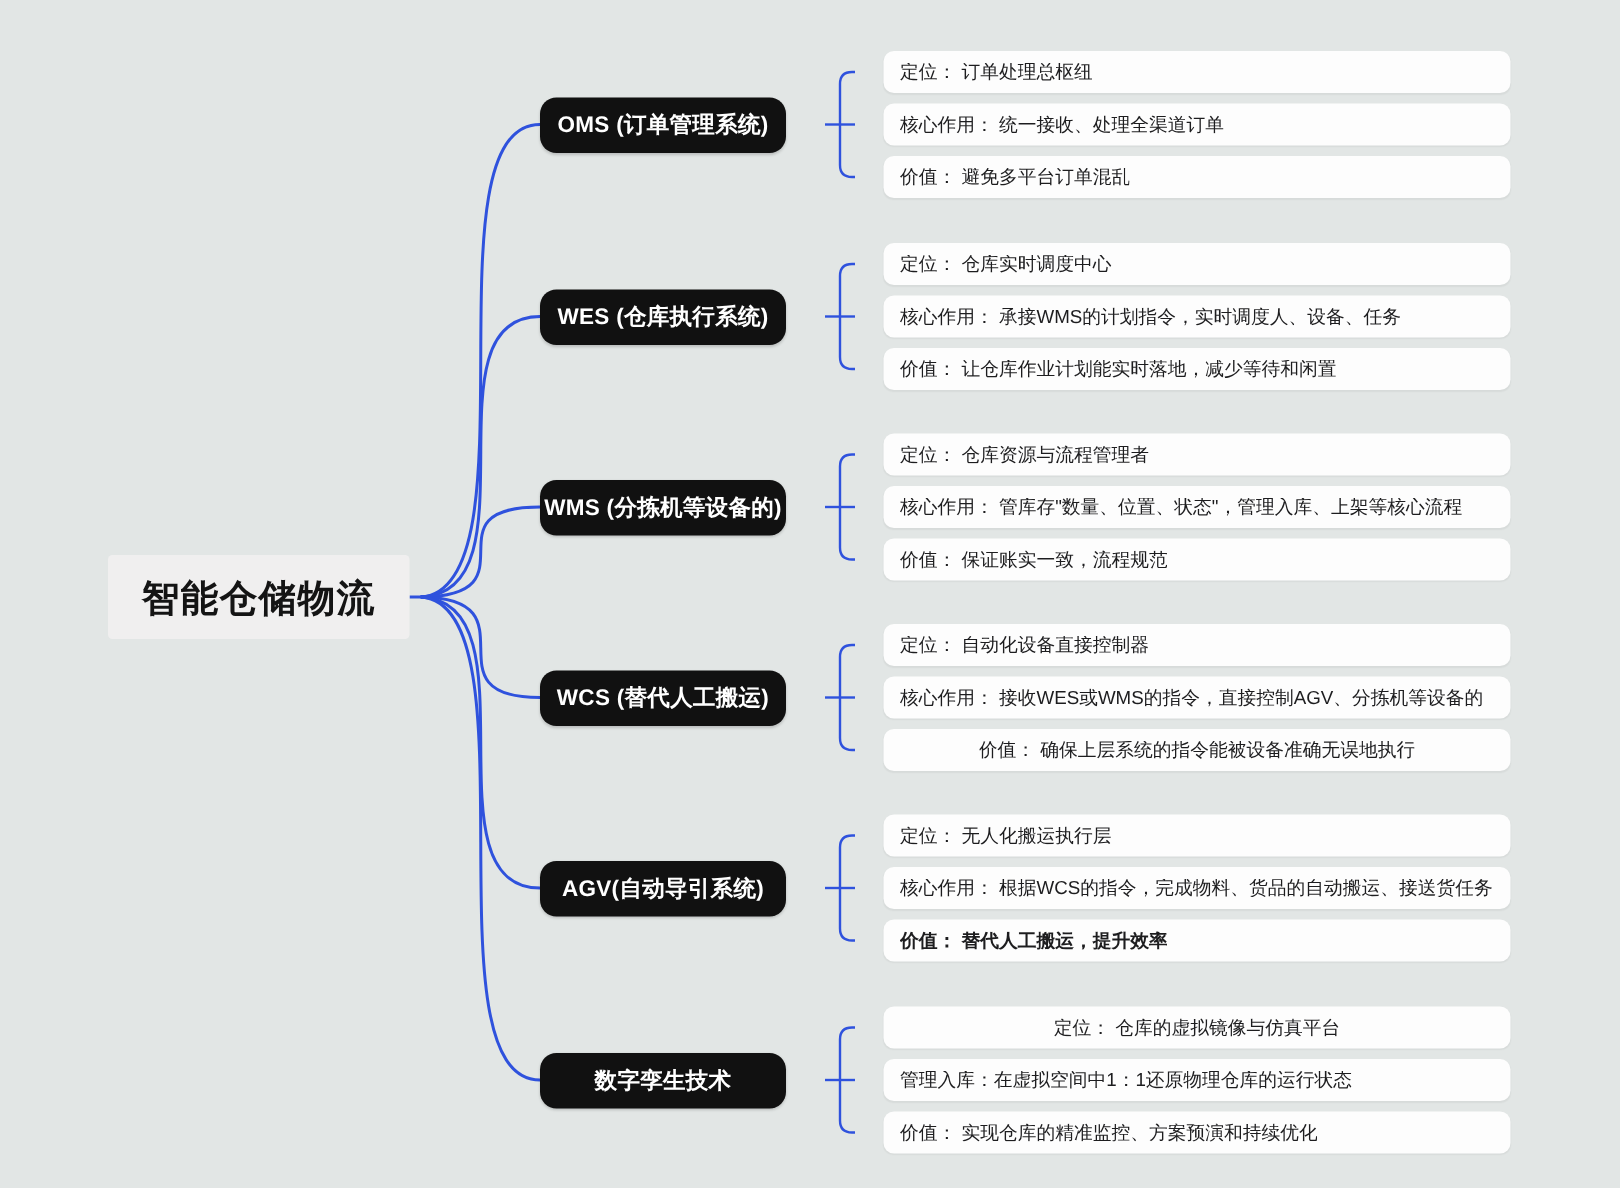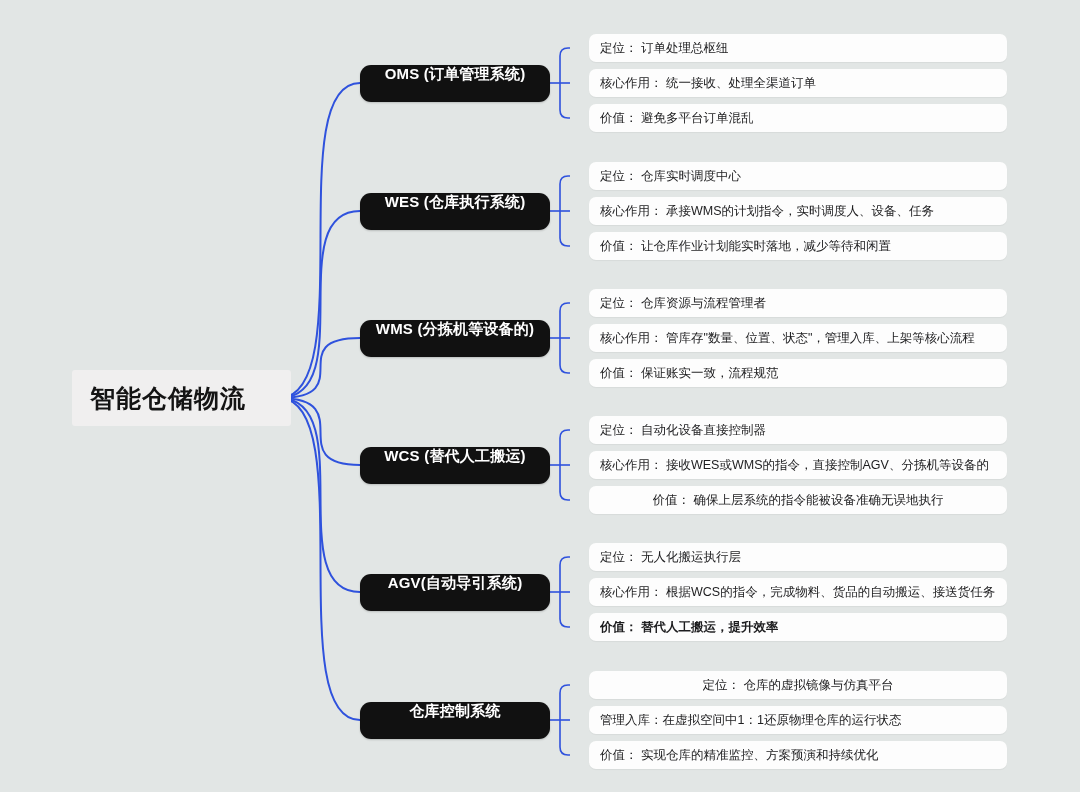--- a/index.html
+++ b/index.html
@@ -32,41 +32,40 @@
   .root-node {
     position: absolute;
     left: 72px;
     top: 370px;
     width: 201px;
     height: 56px;
     background: #f0efef;
     border-radius: 3px;
     display: flex;
     align-items: center;
-    justify-content: flex-start;
-    padding-left: 18px;
+    justify-content: center;
   }
   .root-label {
     font-size: 25px;
     font-weight: bold;
     color: #141414;
     letter-spacing: 1px;
     white-space: nowrap;
   }
 
   
   .branch-node {
     position: absolute;
     left: 360px;
-    width: 190px;
+    width: 164px;
     height: 37px;
     background: #111111;
     border-radius: 11px;
     display: flex;
-    align-items: flex-start;
+    align-items: center;
     justify-content: center;
     box-shadow: 0 1px 2px rgba(0,0,0,0.18);
   }
   .branch-label {
     font-size: 15px;
     font-weight: bold;
     color: #ffffff;
     white-space: nowrap;
     letter-spacing: 0.2px;
   }
@@ -186,21 +185,21 @@
       <div class="card" style="top: 543px;">
         <span class="card-text">定位：  无人化搬运执行层</span>
       </div>
       <div class="card" style="top: 578px; text-align: right;">
         <span class="card-text">核心作用：  根据WCS的指令，完成物料、货品的自动搬运、接送货任务</span>
       </div>
       <div class="card" style="top: 613px; font-weight: bold;">
         <span class="card-text">价值：  替代人工搬运，提升效率</span>
       </div>
       <div class="branch-node" style="top: 701.5px;">
-        <span class="branch-label">仓库控制系统</span>
+        <span class="branch-label">数字孪生技术</span>
       </div>
       <div class="card" style="top: 671px; justify-content: center;">
         <span class="card-text">定位：  仓库的虚拟镜像与仿真平台</span>
       </div>
       <div class="card" style="top: 706px;">
         <span class="card-text">管理入库：在虚拟空间中1：1还原物理仓库的运行状态</span>
       </div>
       <div class="card" style="top: 741px;">
         <span class="card-text">价值：  实现仓库的精准监控、方案预演和持续优化</span>
       </div>

